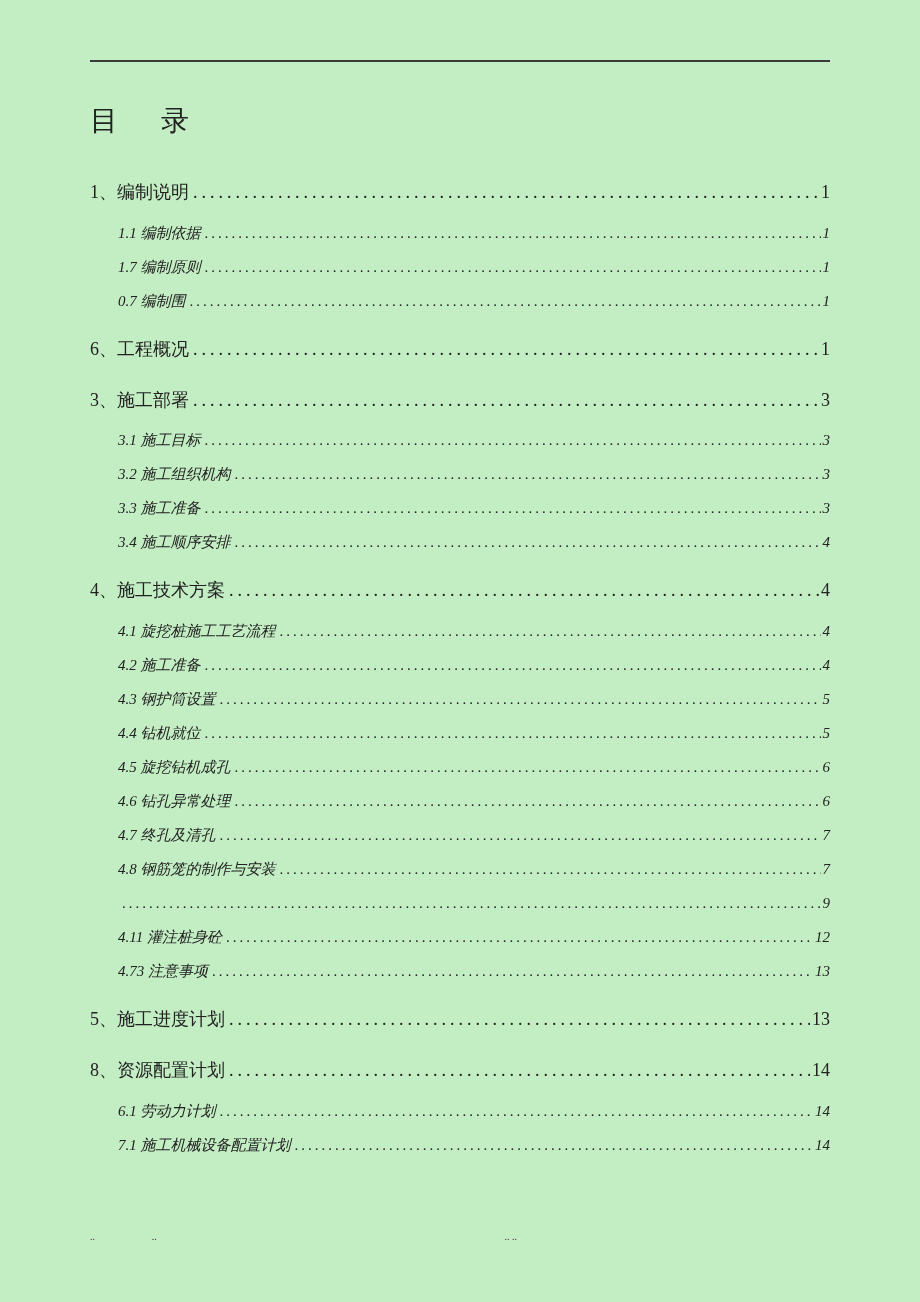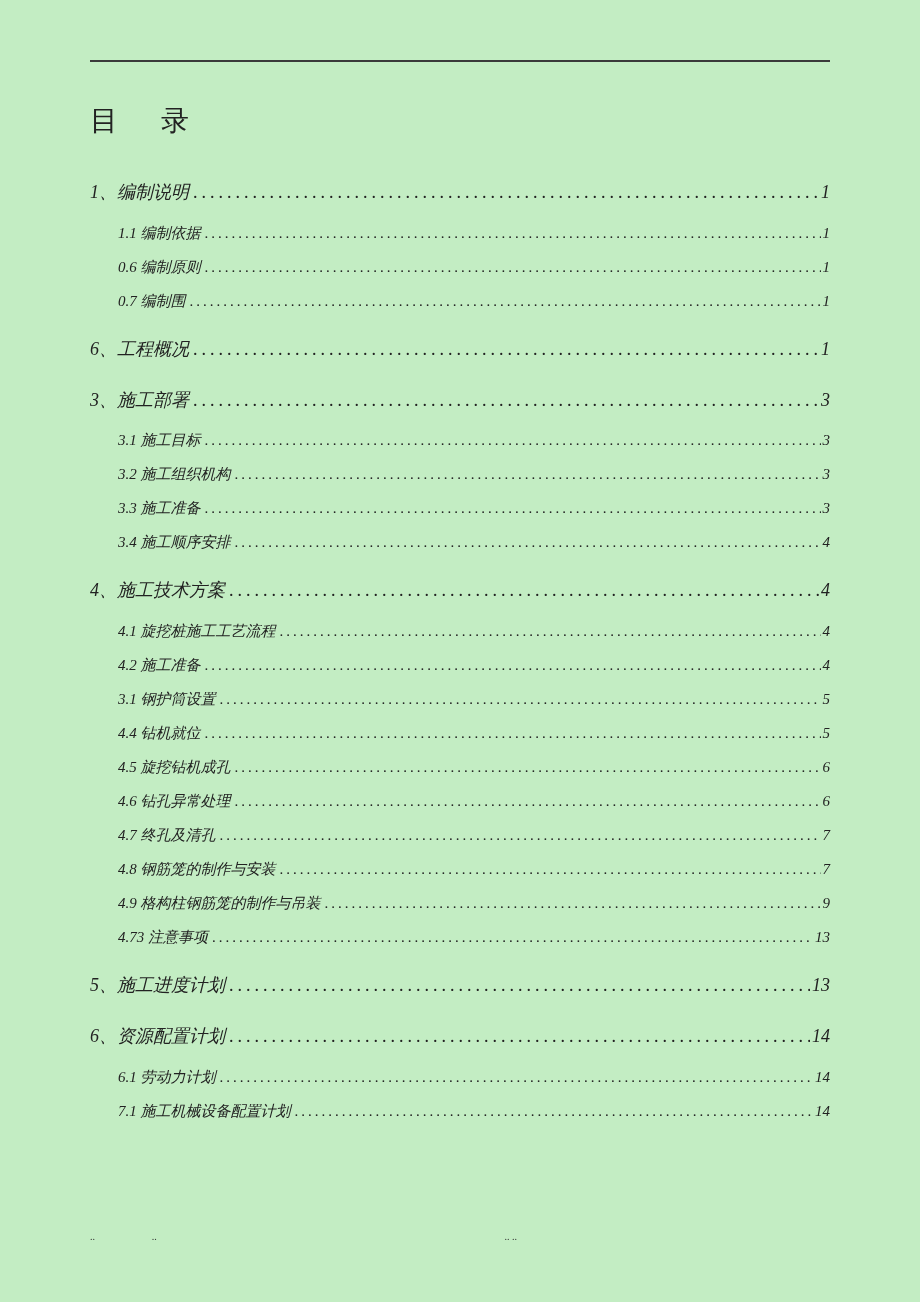--- a/index.html
+++ b/index.html
@@ -32,21 +32,20 @@
     display: flex;
     align-items: baseline;
     margin-bottom: 8px;
     line-height: 1.6;
   }
   .entry.level1 {
     font-size: 18px;
     margin-top: 22px;
     margin-bottom: 14px;
     font-family: "SimSun", "宋体", serif;
-    font-style: italic;
   }
   .entry.level1:first-child { margin-top: 0; }
   .entry.level2 {
     font-size: 15px;
     font-style: italic;
     font-family: "KaiTi", "STKaiti", "楷体", serif;
     padding-left: 28px;
     margin-bottom: 10px;
   }
   .label { white-space: nowrap; flex-shrink: 0; }
@@ -86,21 +85,21 @@
         <span class="label">1、编制说明</span>
         <span class="leader"></span>
         <span class="pg">1</span>
       </div>
       <div class="entry level2">
         <span class="label">1.1 编制依据</span>
         <span class="leader"></span>
         <span class="pg">1</span>
       </div>
       <div class="entry level2">
-        <span class="label">0.6 编制原则</span>
+        <span class="label">1.7 编制原则</span>
         <span class="leader"></span>
         <span class="pg">1</span>
       </div>
       <div class="entry level2">
         <span class="label">0.7 编制围</span>
         <span class="leader"></span>
         <span class="pg">1</span>
       </div>
       <div class="entry level1">
         <span class="label">6、工程概况</span>
@@ -141,21 +140,21 @@
         <span class="label">4.1 旋挖桩施工工艺流程</span>
         <span class="leader"></span>
         <span class="pg">4</span>
       </div>
       <div class="entry level2">
         <span class="label">4.2 施工准备</span>
         <span class="leader"></span>
         <span class="pg">4</span>
       </div>
       <div class="entry level2">
-        <span class="label">3.1 钢护筒设置</span>
+        <span class="label">4.3 钢护筒设置</span>
         <span class="leader"></span>
         <span class="pg">5</span>
       </div>
       <div class="entry level2">
         <span class="label">4.4 钻机就位</span>
         <span class="leader"></span>
         <span class="pg">5</span>
       </div>
       <div class="entry level2">
         <span class="label">4.5 旋挖钻机成孔</span>
@@ -171,36 +170,40 @@
         <span class="label">4.7 终孔及清孔</span>
         <span class="leader"></span>
         <span class="pg">7</span>
       </div>
       <div class="entry level2">
         <span class="label">4.8 钢筋笼的制作与安装</span>
         <span class="leader"></span>
         <span class="pg">7</span>
       </div>
       <div class="entry level2">
-        <span class="label">4.9 格构柱钢筋笼的制作与吊装</span>
         <span class="leader"></span>
         <span class="pg">9</span>
       </div>
       <div class="entry level2">
+        <span class="label">4.11 灌注桩身砼</span>
+        <span class="leader"></span>
+        <span class="pg">12</span>
+      </div>
+      <div class="entry level2">
         <span class="label">4.73 注意事项</span>
         <span class="leader"></span>
         <span class="pg">13</span>
       </div>
       <div class="entry level1">
         <span class="label">5、施工进度计划</span>
         <span class="leader"></span>
         <span class="pg">13</span>
       </div>
       <div class="entry level1">
-        <span class="label">6、资源配置计划</span>
+        <span class="label">8、资源配置计划</span>
         <span class="leader"></span>
         <span class="pg">14</span>
       </div>
       <div class="entry level2">
         <span class="label">6.1 劳动力计划</span>
         <span class="leader"></span>
         <span class="pg">14</span>
       </div>
       <div class="entry level2">
         <span class="label">7.1 施工机械设备配置计划</span>

